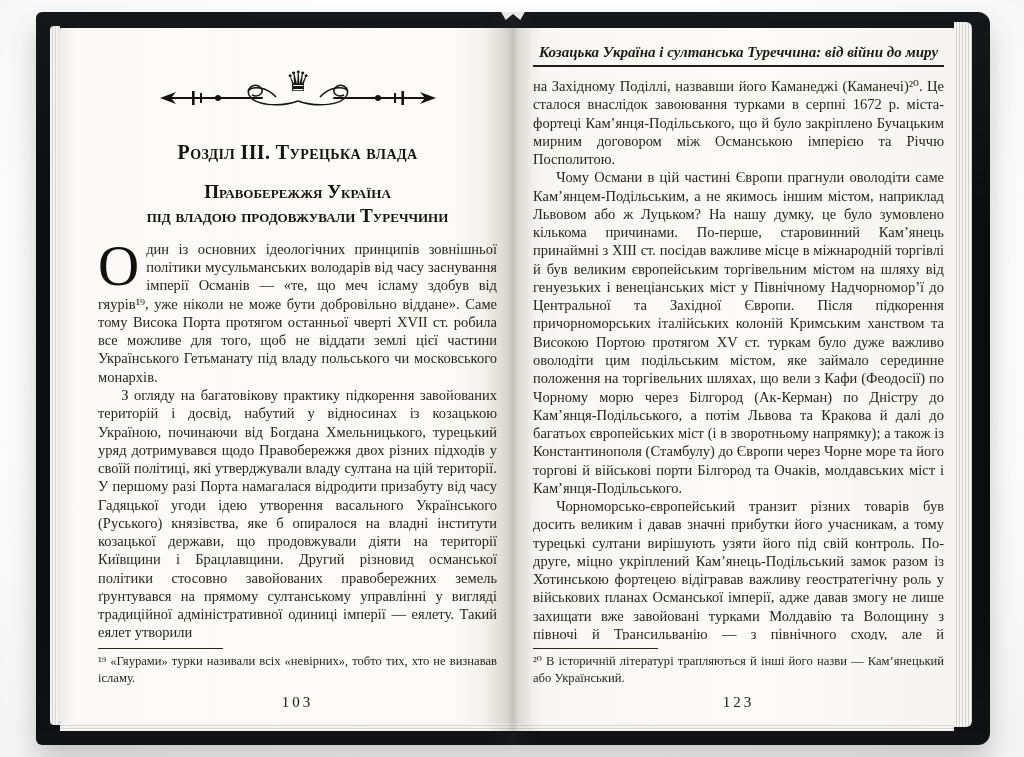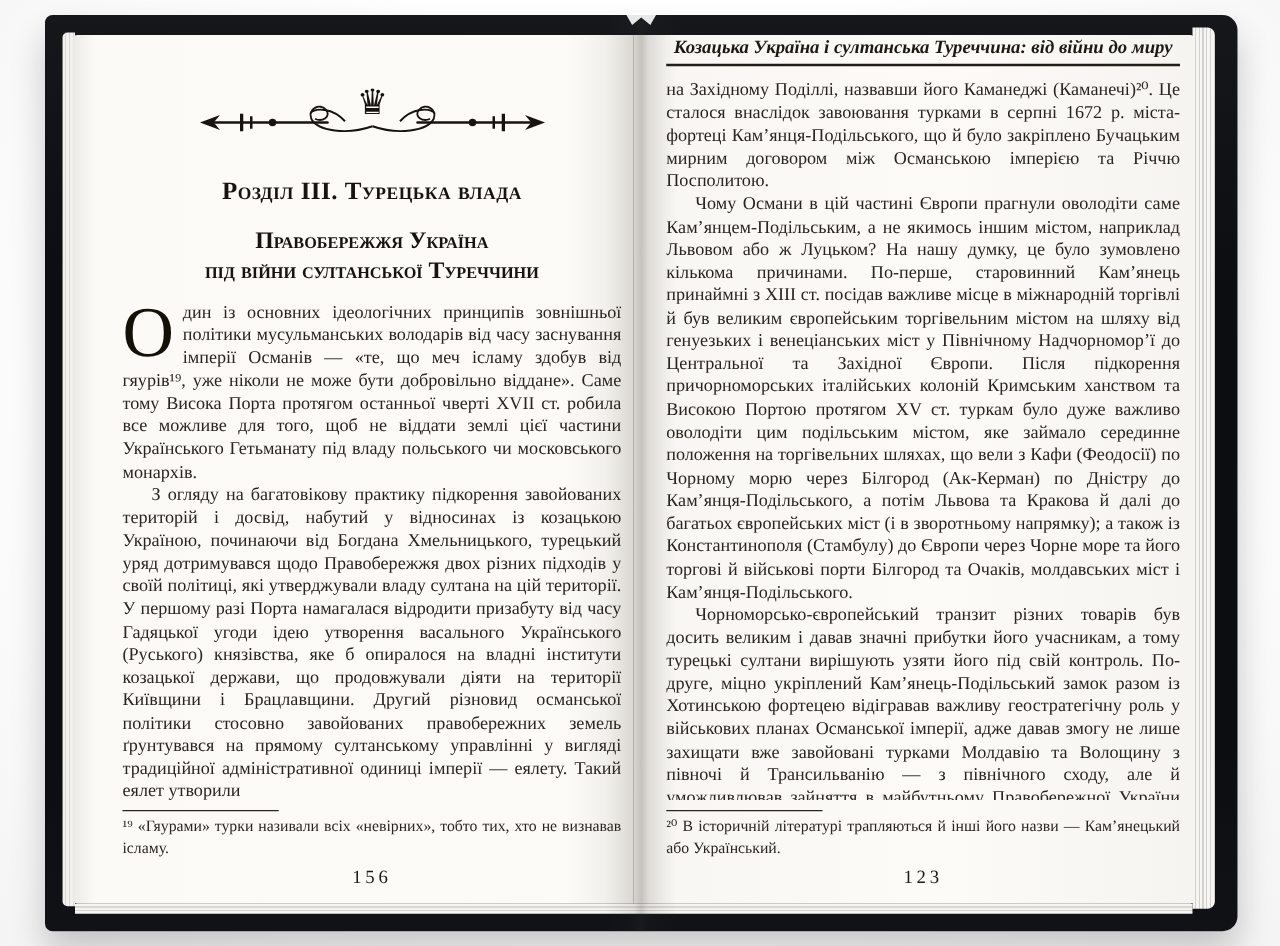--- a/index.html
+++ b/index.html
@@ -58,21 +58,21 @@
     position:absolute;left:50%;top:0;bottom:0;width:58px;transform:translateX(-50%);
     background:linear-gradient(90deg,rgba(0,0,0,0) 0%,rgba(60,54,48,0.10) 40%,rgba(60,54,48,0.22) 50%,rgba(60,54,48,0.10) 60%,rgba(0,0,0,0) 100%);
     pointer-events:none;
   }
   
   .content{
     position:absolute;inset:0;display:flex;flex-direction:column;
     color:#2a251f;
   }
   .content-left{padding:18px 10px 12px 40px;}
-  .content-right{padding:2px 12px 12px 26px;}
+  .content-right{padding:16px 12px 12px 26px;}
   .body-block{flex:1 1 auto;overflow:hidden;}
   .ornament{text-align:center;margin:16px 0 14px;}
   .chapter-title{
     font-variant:small-caps;font-weight:700;text-align:center;
     font-size:20px;line-height:1.22;letter-spacing:.4px;color:#17130e;
     margin:6px 0 0;
   }
   .section-title{
     font-variant:small-caps;font-weight:700;text-align:center;
     font-size:19px;line-height:1.25;color:#17130e;
@@ -139,33 +139,33 @@
                 <path d="M162 35 C172 24 186 24 190 29"></path>
               </g>
               <text x="140" y="29" font-size="28" text-anchor="middle" fill="#161310" font-family="'DejaVu Sans', sans-serif">♛</text>
             </svg>
           </div>
 
           <h1 class="chapter-title"><span>Розділ III. Турецька влада</span><br>
           </h1>
 
           <h2 class="section-title"><span>Правобережжя Україна</span><br>
-            <span>під війни султанської Туреччини</span>
+            <span>під владою продовжували Туреччини</span>
           </h2>
 
           <div class="body-block">
             <p class="para first">
               <span class="dropcap">О</span><span>дин із основних ідеологічних принципів зовнішньої політики мусульманських володарів від часу заснування імперії Османів — «те, що меч ісламу здобув від гяурів¹⁹, уже ніколи не може бути добровільно віддане». Саме тому Висока Порта протягом останньої чверті XVII ст. робила все можливе для того, щоб не віддати землі цієї частини Українського Гетьманату під владу польського чи московського монархів.</span>
             </p>
             <p class="para">З огляду на багатовікову практику підкорення завойованих територій і досвід, набутий у відносинах із козацькою Україною, починаючи від Богдана Хмельницького, турецький уряд дотримувався щодо Правобережжя двох різних підходів у своїй політиці, які утверджували владу султана на цій території. У першому разі Порта намагалася відродити призабуту від часу Гадяцької угоди ідею утворення васального Українського (Руського) князівства, яке б опиралося на владні інститути козацької держави, що продовжували діяти на території Київщини і Брацлавщини. Другий різновид османської політики стосовно завойованих правобережних земель ґрунтувався на прямому султанському управлінні у вигляді традиційної адміністративної одиниці імперії — еялету. Такий еялет утворили</p>
           </div>
 
           <hr class="footnote-rule">
           <p class="footnote">¹⁹ «Гяурами» турки називали всіх «невірних», тобто тих, хто не визнавав ісламу.</p>
-          <p class="pagenum">156</p>
+          <p class="pagenum">103</p>
         </div>
       </div>
 
       <div class="page page-right">
         <div class="content content-right">
           <p class="runhead">Козацька Україна і султанська Туреччина: від війни до миру</p>
           <hr class="runhead-rule">
 
           <div class="body-block">
             <p class="para first">на Західному Поділлі, назвавши його Каманеджі (Каманечі)²⁰. Це сталося внаслідок завоювання турками в серпні 1672 р. міста-фортеці Кам’янця-Подільського, що й було закріплено Бучацьким мирним договором між Османською імперією та Річчю Посполитою.</p>

